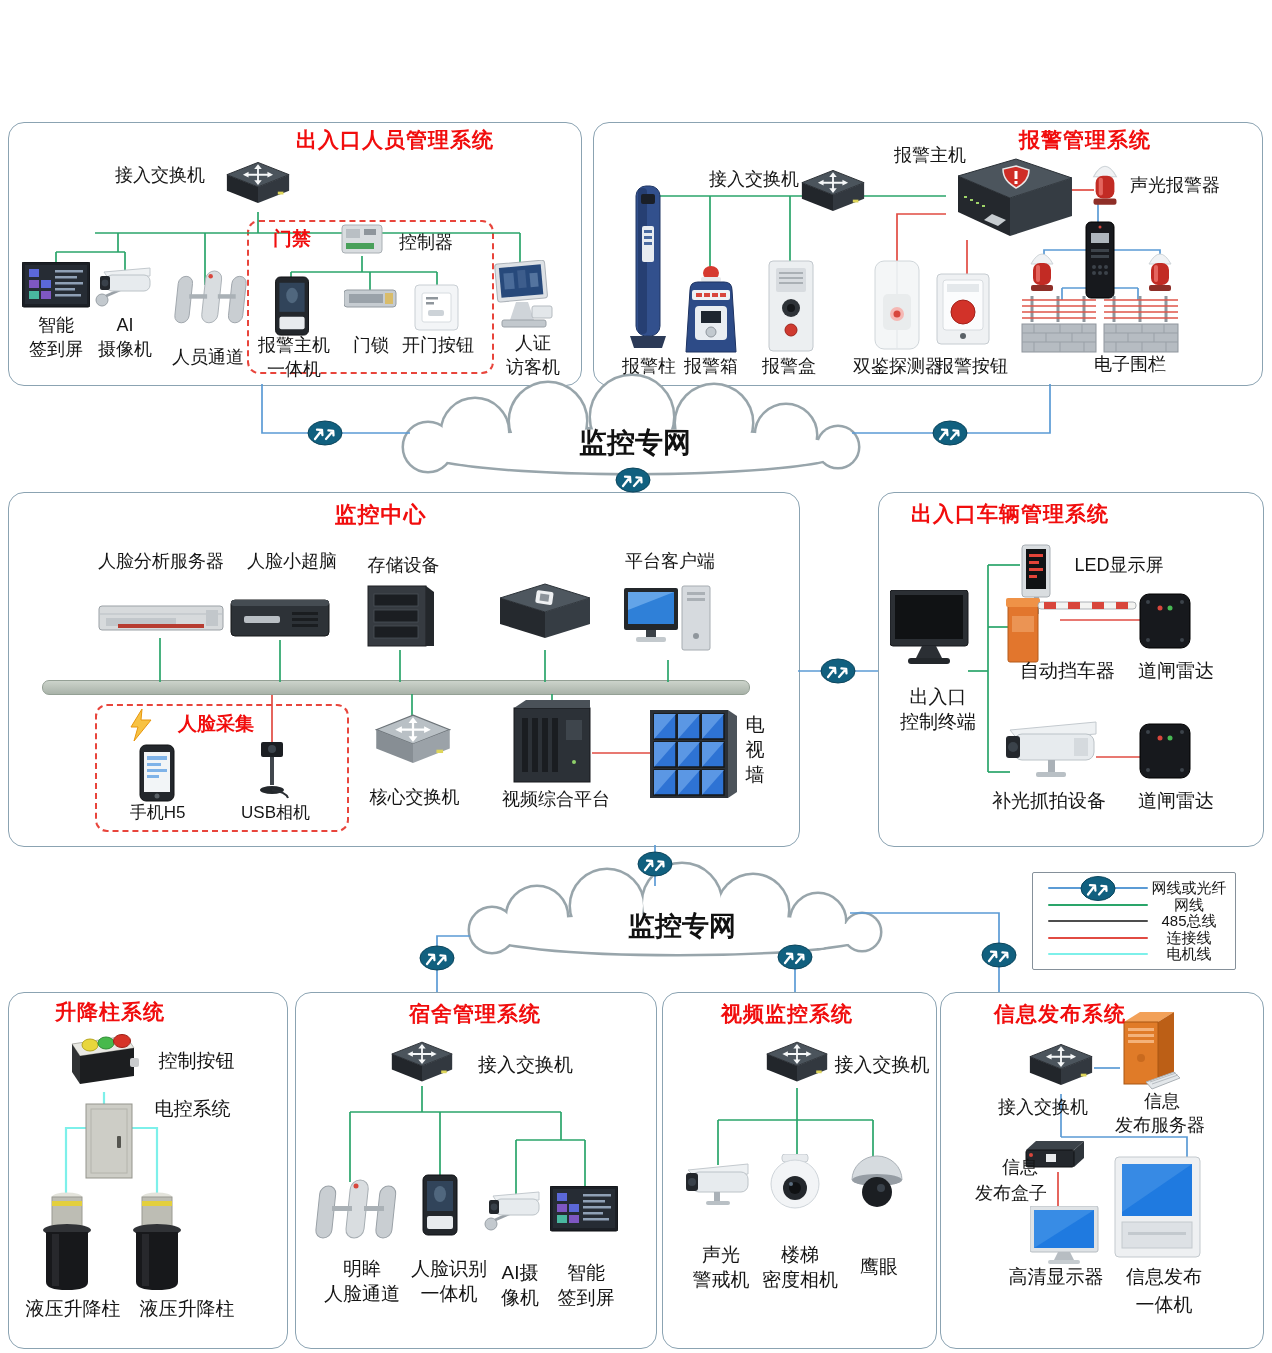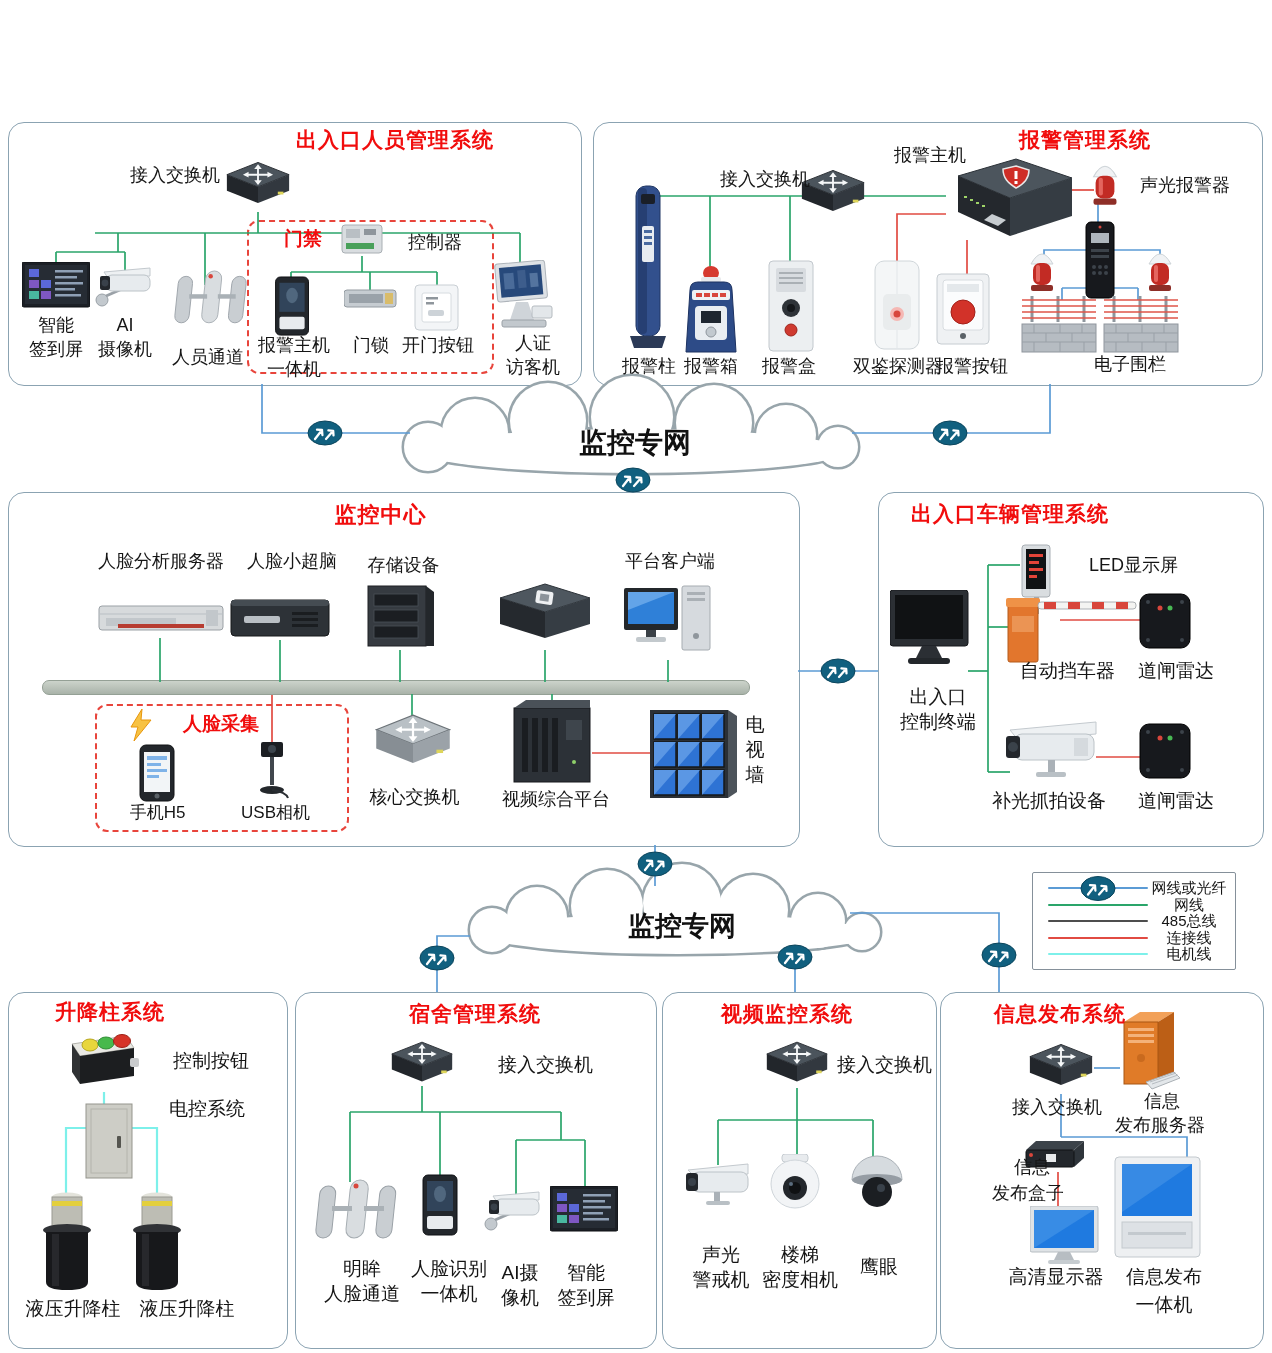--- a/index.html
+++ b/index.html
@@ -3,21 +3,21 @@
 <meta charset="utf-8">
 <style>
   html,body{margin:0;padding:0;background:#fff;}
   #stage{position:relative;width:1272px;height:1353px;background:#fff;overflow:hidden;
          font-family:"Liberation Sans","DejaVu Sans",sans-serif;color:#151515;}
   .box{position:absolute;background:#fff;border:1.6px solid #8ba3b2;border-radius:16px;z-index:1;}
   .dashed{position:absolute;border:2px dashed #e8453c;border-radius:12px;z-index:2;}
   #wires{position:absolute;left:0;top:0;z-index:3;}
   .lbl{position:absolute;font-size:18px;text-align:center;line-height:1.32;z-index:5;}
   .s17{font-size:17px}.s19{font-size:19px}
-  .left{text-align:right}
+  .left{text-align:center}
   .red{color:#f10d0d;font-weight:bold;}
   .btitle{position:absolute;color:#f10d0d;font-weight:bold;font-size:21px;text-align:center;z-index:5;letter-spacing:1px;}
   .icon{position:absolute;z-index:4;}
   #titlebar{position:absolute;left:8px;top:8px;width:1254px;height:80px;background:#faf8ef;
             border:1px solid #e4e1d3;z-index:1;}
   #titlebar .t{width:100%;text-align:center;font-size:42px;font-weight:bold;line-height:80px;color:#0a0a0a;letter-spacing:2px;}
   .cloudtxt{position:absolute;font-weight:bold;color:#111;text-align:center;z-index:5;}
   #busbar{position:absolute;left:42px;top:680px;width:706px;height:13px;border-radius:7px;z-index:2;
           background:linear-gradient(#ccd3cb,#a9b3a9);border:1px solid #94a095;}
   #legendbox{position:absolute;left:1032px;top:872px;width:202px;height:96px;border:1px solid #85909a;background:#fff;z-index:1;border-radius:2px;}
@@ -531,21 +531,21 @@
         <rect x="63" y="8" width="18" height="3" fill="#aab0b5"></rect>
         <rect x="63" y="14" width="18" height="3" fill="#aab0b5"></rect>
         <circle cx="72" cy="52" r="3" fill="#8f969c"></circle>
       </svg>
   </div>
   <div class="icon" style="left:128px;top:708px">
     <svg width="26" height="34" viewBox="0 0 26 34">
         <polygon points="14,1 3,19 10,19 6,33 23,12 13,12" fill="#f7c243" stroke="#e8960c"></polygon>
       </svg>
   </div>
-  <div class="lbl red s19 left" style="left:149px;top:711px;width:110px">人脸采集</div>
+  <div class="lbl red s19 left" style="left:161px;top:711px;width:110px">人脸采集</div>
   <div class="icon" style="left:138px;top:744px">
     <svg width="38" height="58" viewBox="0 0 38 58">
         <rect x="2" y="1" width="34" height="56" rx="6" fill="#23272c" stroke="#101214"></rect>
         <rect x="6" y="8" width="26" height="40" fill="#f2f5f7"></rect>
         <g fill="#7fb3e8">
           <rect x="9" y="12" width="20" height="4"></rect>
           <rect x="9" y="19" width="14" height="3"></rect>
           <rect x="9" y="25" width="20" height="3"></rect>
           <rect x="9" y="31" width="12" height="3"></rect>
         </g>

